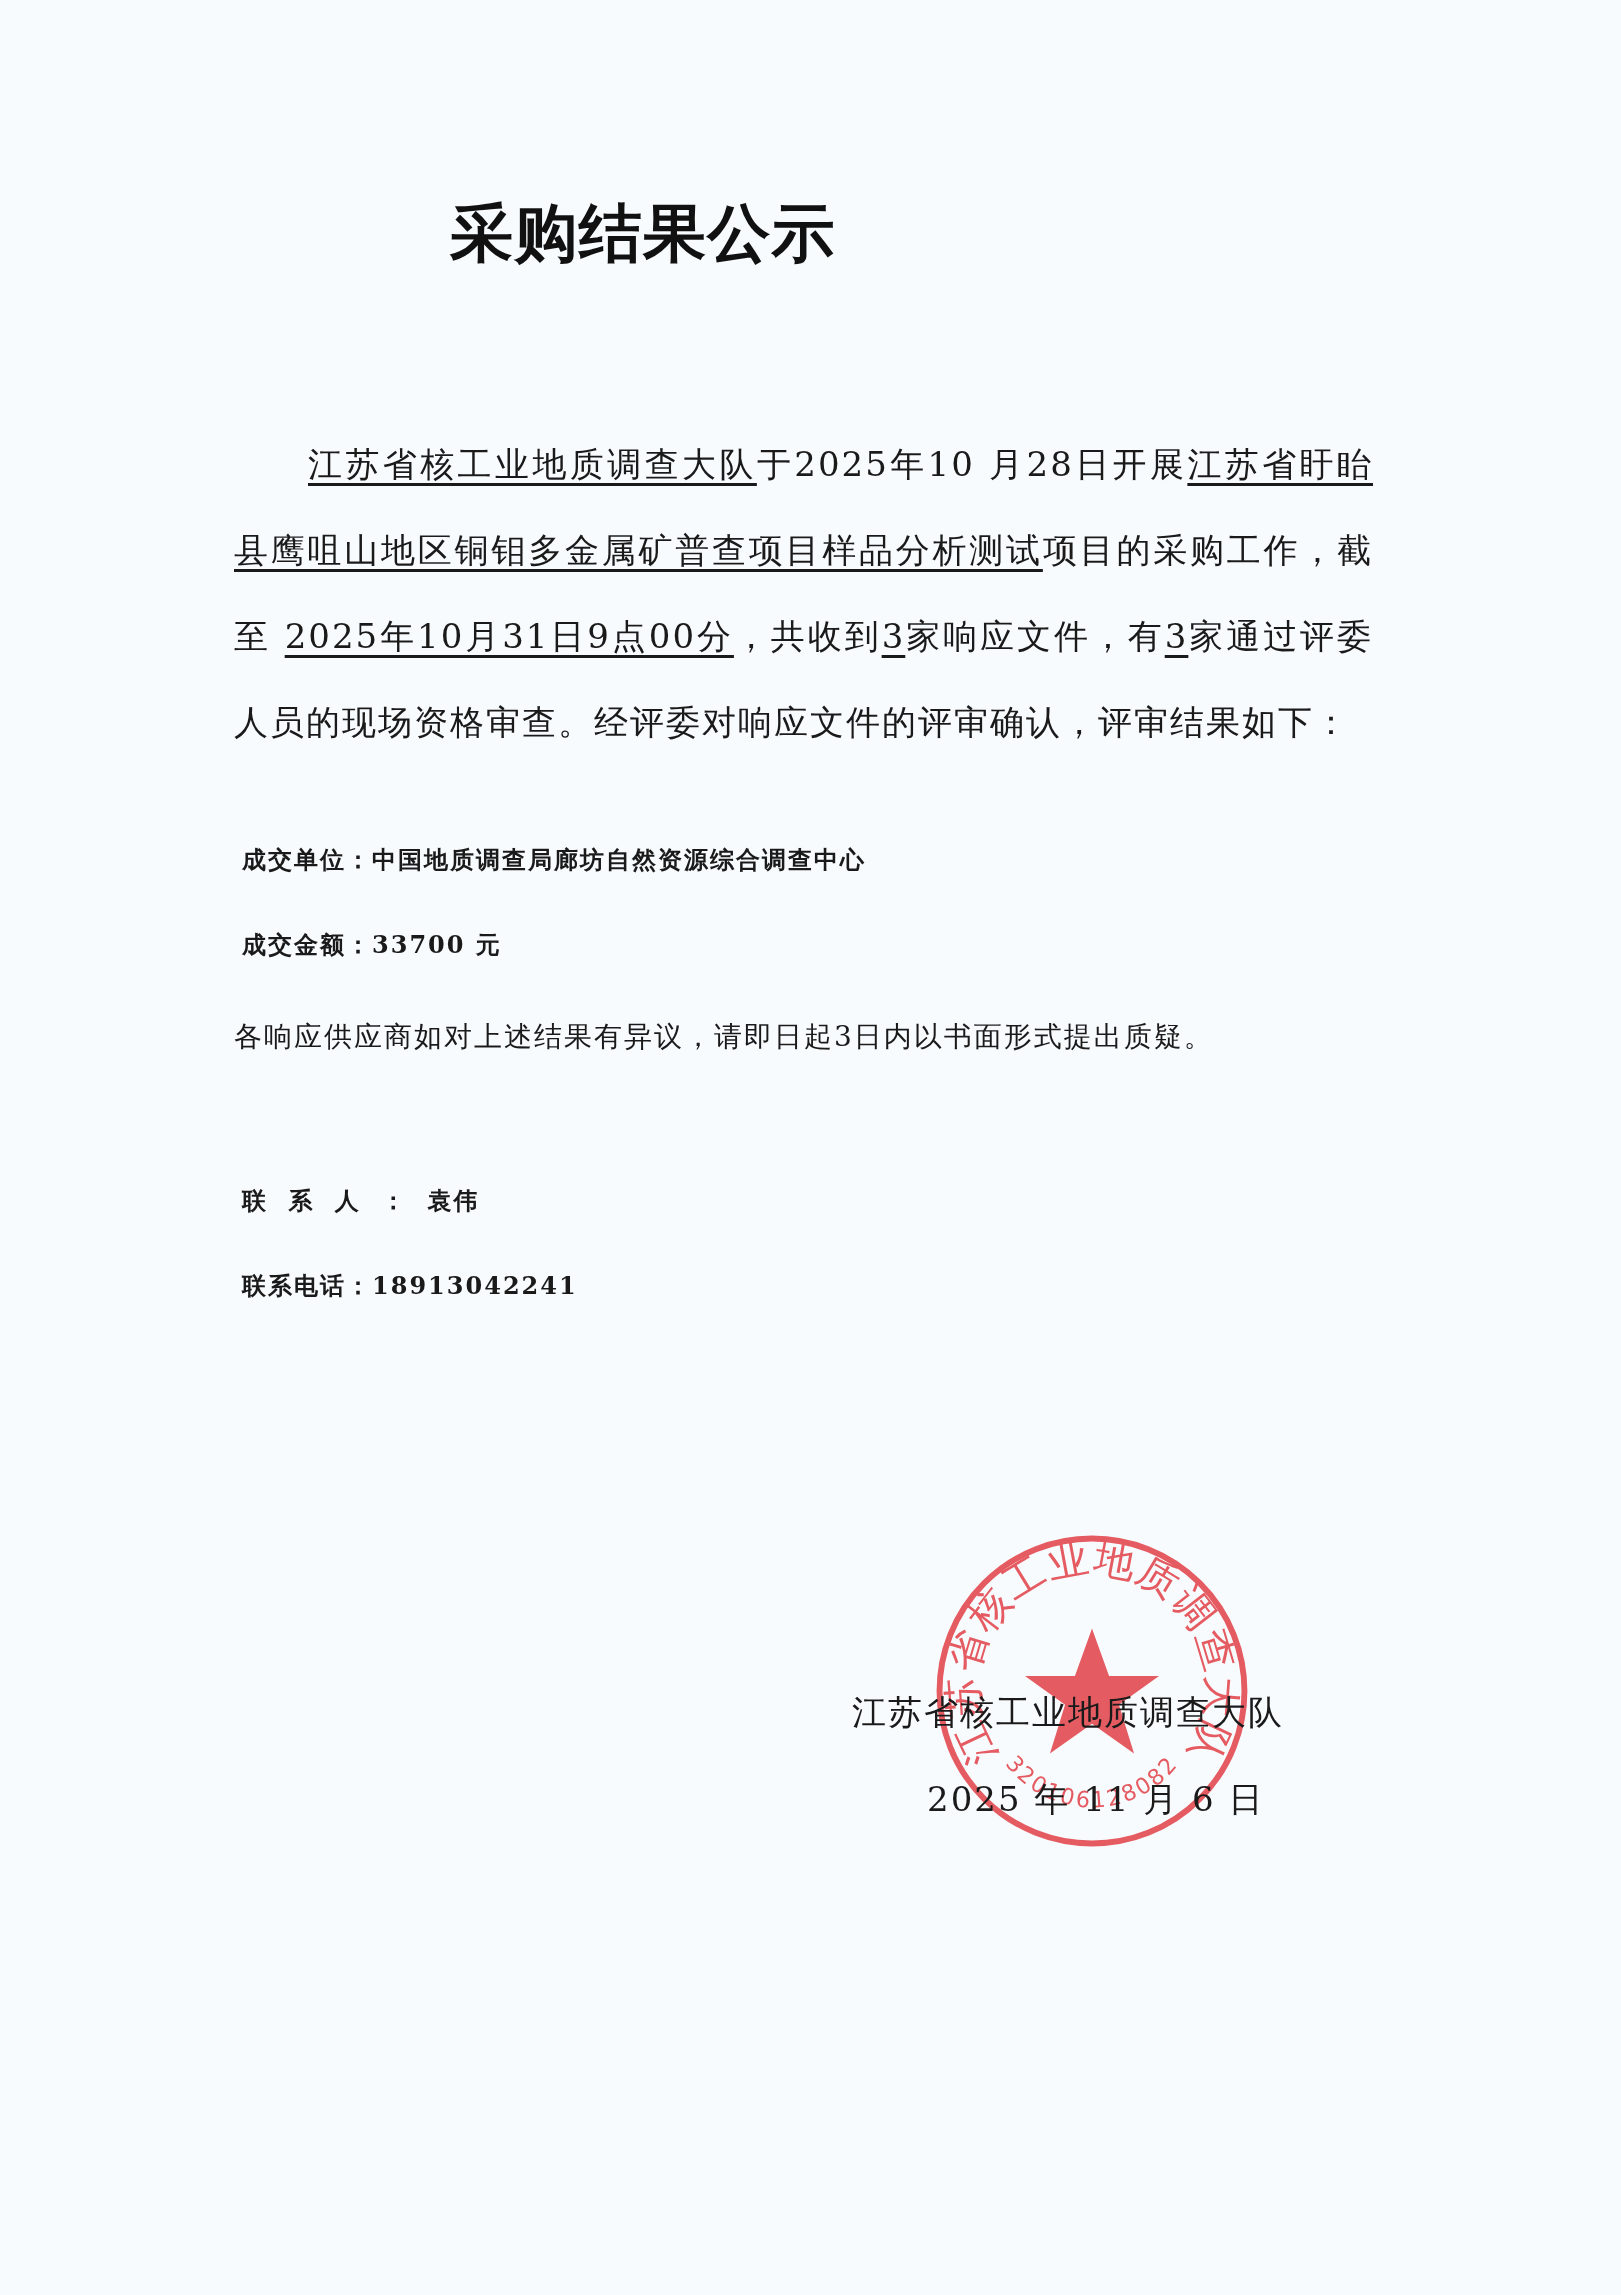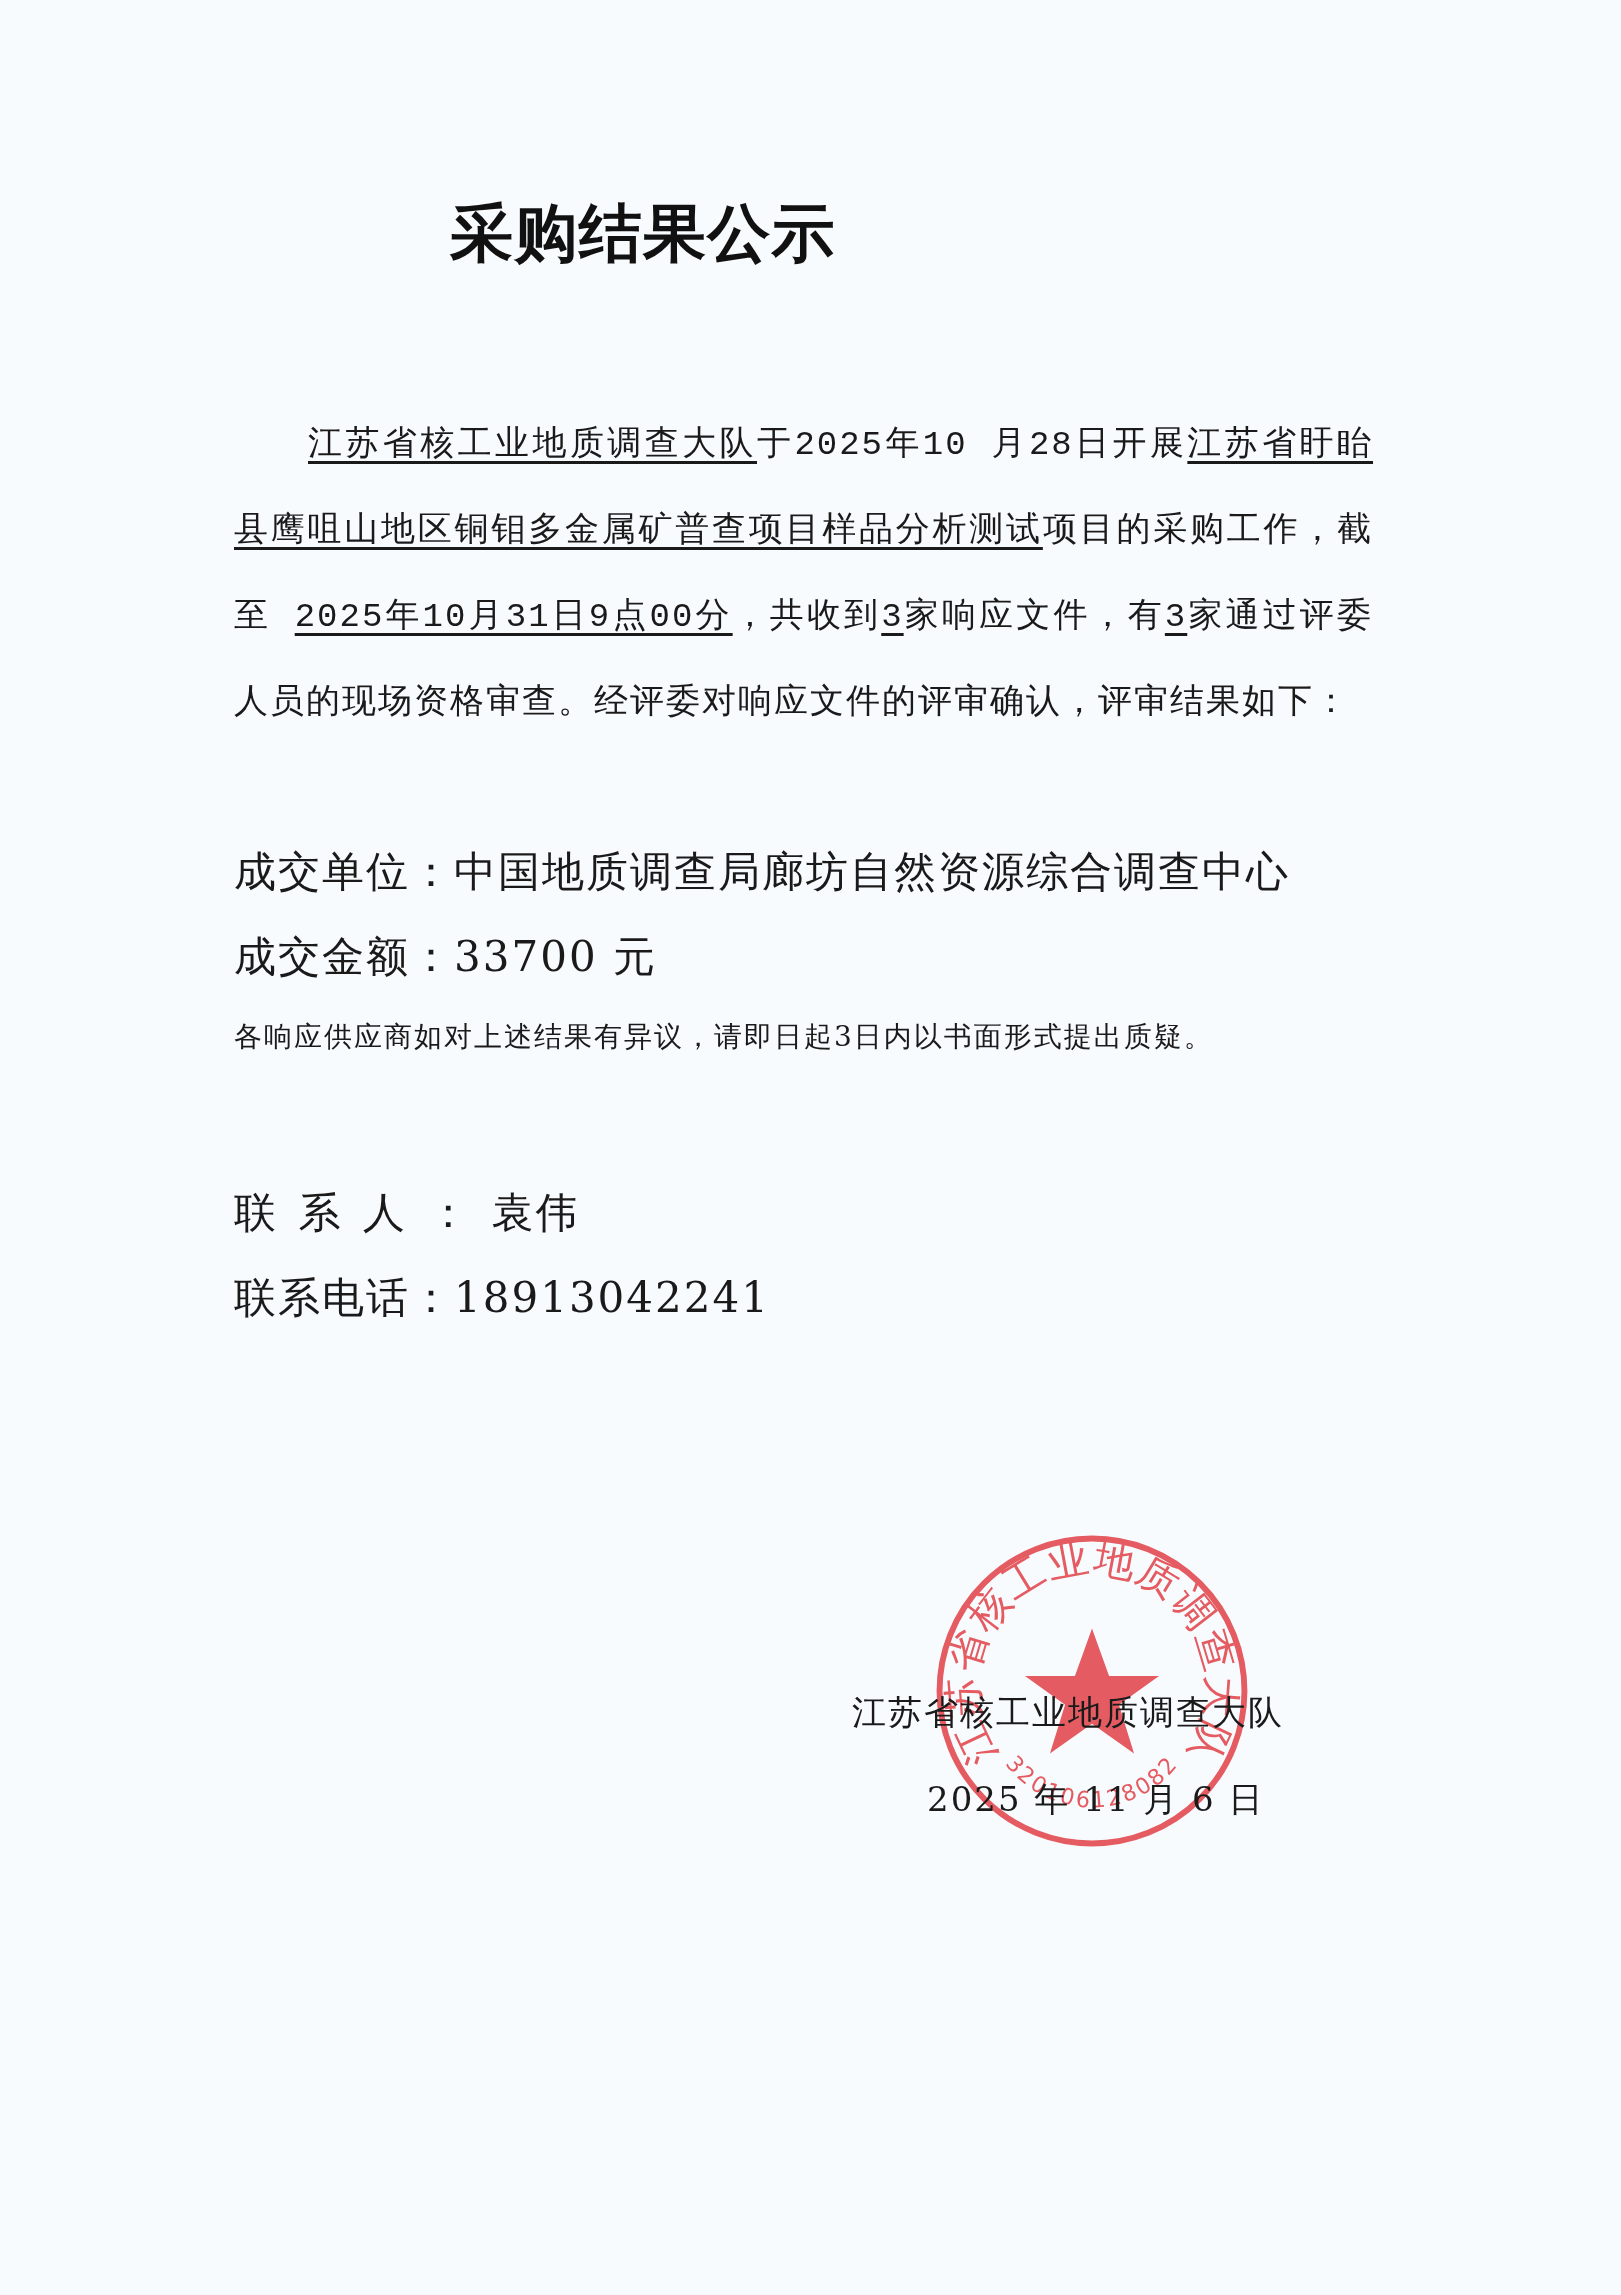--- a/index.html
+++ b/index.html
@@ -35,37 +35,37 @@
     }
     .body-text {
       position: absolute;
       left: 234px;
       width: 1139px;
       font-size: 34px;
       line-height: 86px;
       letter-spacing: 2px;
     }
     .para1 {
-      top: 402px;
+      top: 421px;
       text-indent: 74px;
       text-align: justify;
       text-align-last: left;
-      font-family: Liberation Mono, monospace;
     }
     .u {
       text-decoration: underline;
       text-decoration-thickness: 2.6px;
       text-underline-offset: 6.6px;
     }
     .line {
       position: absolute;
-      left: 234px;
-      font-size: 42px;
+      left: 242px;
+      font-size: 24px;
       letter-spacing: 2px;
       white-space: nowrap;
+      font-weight: bold;
     }
     .l-unit { top: 844px; }
     .l-amount { top: 929px; }
     .objection {
       position: absolute;
       left: 234px;
       top: 994px;
       width: 1139px;
       font-size: 28px;
       line-height: 86px;

